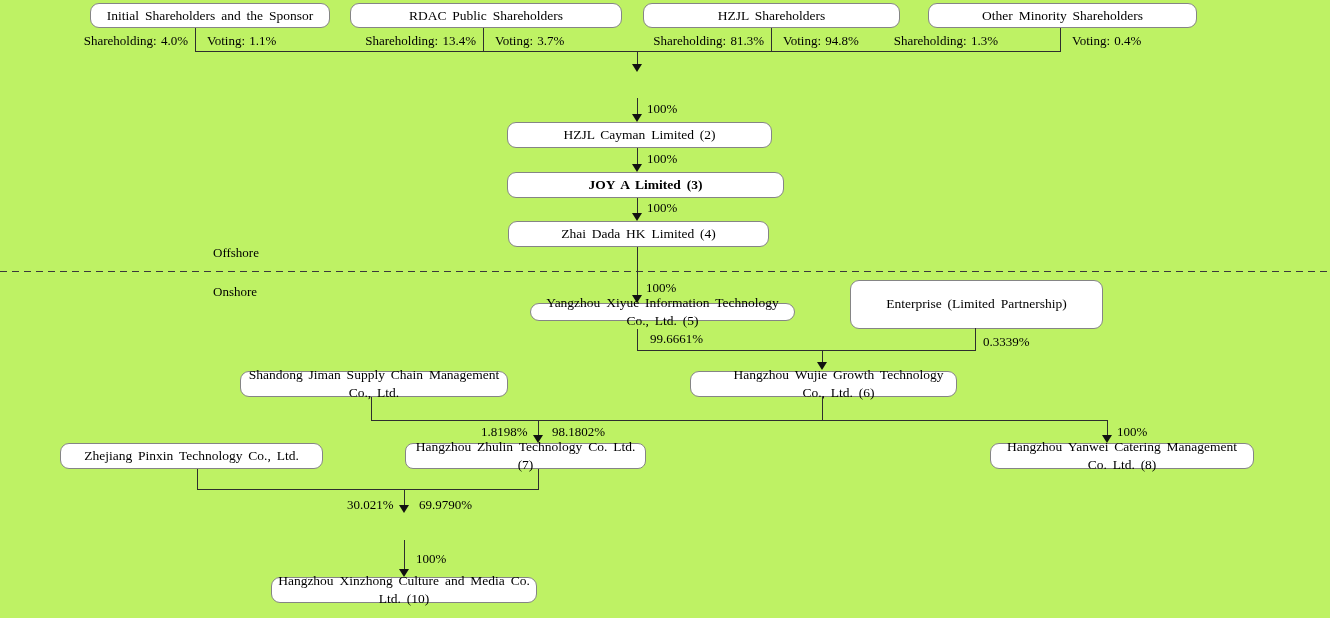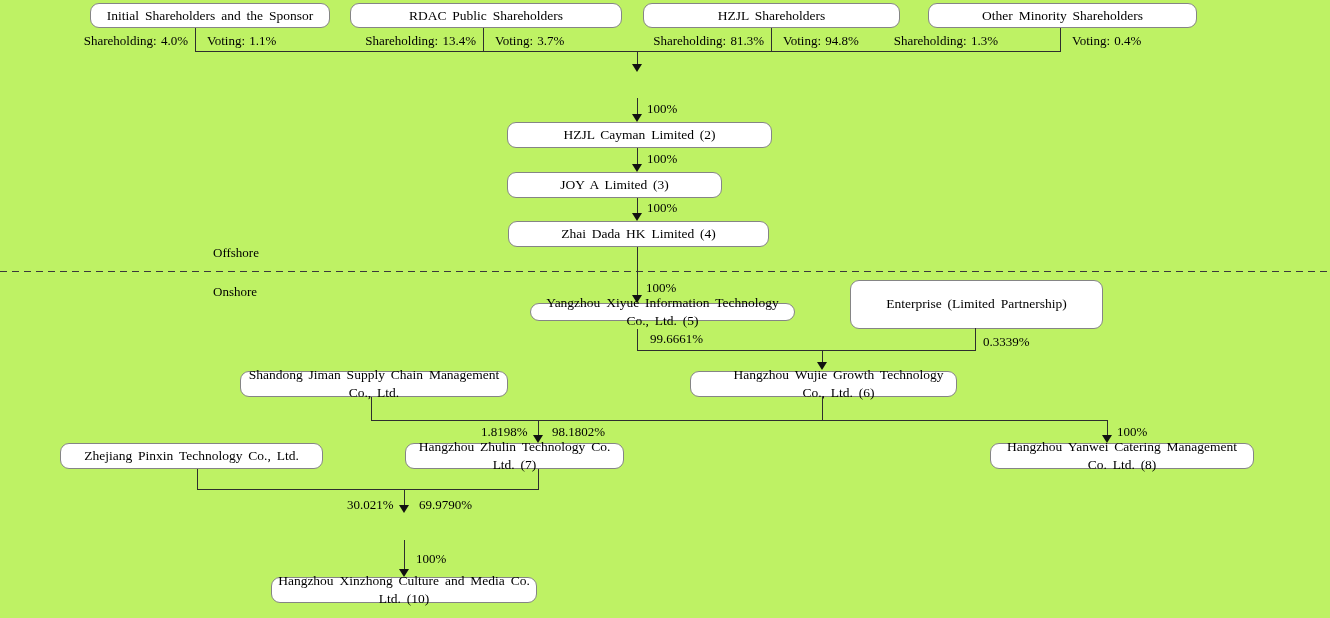--- a/index.html
+++ b/index.html
@@ -58,21 +58,21 @@
 
   <div class="vl" style="left:637px; top:98px; height:17px;"></div>
   <div class="arr" style="left:632px; top:114px;"></div>
   <div class="lbl" style="left:647px; top:101px;">100%</div>
 
   <div class="box" style="left:507px; top:122px; width:265px; height:26px;">HZJL Cayman Limited (2)</div>
   <div class="vl" style="left:637px; top:148px; height:17px;"></div>
   <div class="arr" style="left:632px; top:164px;"></div>
   <div class="lbl" style="left:647px; top:151px;">100%</div>
 
-  <div class="box" style="left:507px; top:172px; width:215px; height:26px;">JOY A Limited (3)</div>
+  <div class="box" style="left:507px; top:172px; width:277px; height:26px;font-weight:bold;">JOY A Limited (3)</div>
   <div class="vl" style="left:637px; top:198px; height:16px;"></div>
   <div class="arr" style="left:632px; top:213px;"></div>
   <div class="lbl" style="left:647px; top:200px;">100%</div>
 
   <div class="box" style="left:508px; top:221px; width:261px; height:26px;">Zhai Dada HK Limited (4)</div>
 
   <div class="lbl" style="left:213px; top:245px;">Offshore</div>
   <div class="dash"></div>
   <div class="lbl" style="left:213px; top:284px;">Onshore</div>
 
@@ -102,21 +102,21 @@
   <div class="hl" style="left:371px; top:420px; width:737px;"></div>
   <div class="vl" style="left:538px; top:420px; height:16px;"></div>
   <div class="arr" style="left:533px; top:435px;"></div>
   <div class="lbl" style="left:481px; top:424px;">1.8198%</div>
   <div class="lbl" style="left:552px; top:424px;">98.1802%</div>
   <div class="vl" style="left:1107px; top:420px; height:16px;"></div>
   <div class="arr" style="left:1102px; top:435px;"></div>
   <div class="lbl" style="left:1117px; top:424px;">100%</div>
 
   <div class="box" style="left:60px; top:443px; width:263px; height:26px;">Zhejiang Pinxin Technology Co., Ltd.</div>
-  <div class="box" style="left:405px; top:443px; width:219px; height:26px;">Hangzhou Zhulin Technology Co. Ltd. (7)</div>
+  <div class="box" style="left:405px; top:443px; width:241px; height:26px;border-radius:8px;">Hangzhou Zhulin Technology Co. Ltd. (7)</div>
   <div class="box" style="left:990px; top:443px; width:264px; height:26px;">Hangzhou Yanwei Catering Management Co. Ltd. (8)</div>
 
   <div class="vl" style="left:197px; top:469px; height:21px;"></div>
   <div class="vl" style="left:538px; top:469px; height:21px;"></div>
   <div class="hl" style="left:197px; top:489px; width:342px;"></div>
   <div class="vl" style="left:404px; top:489px; height:17px;"></div>
   <div class="arr" style="left:399px; top:505px;"></div>
   <div class="lbl" style="left:347px; top:497px;">30.021%</div>
   <div class="lbl" style="left:419px; top:497px;">69.9790%</div>
 

